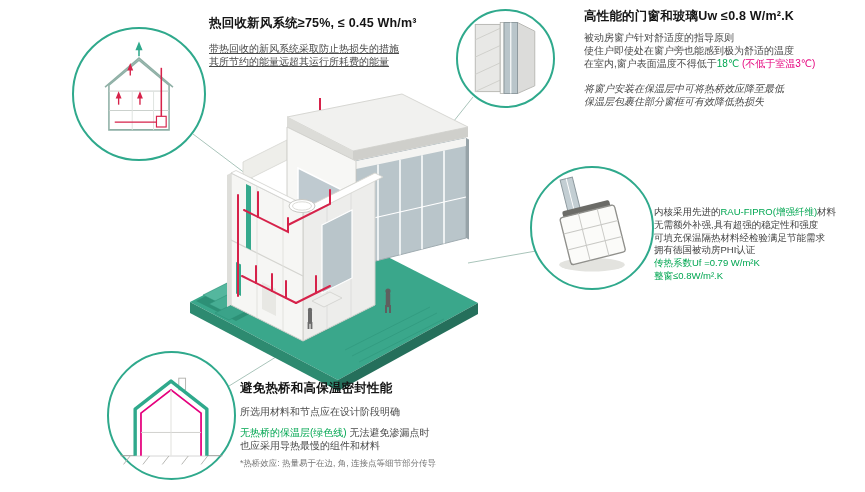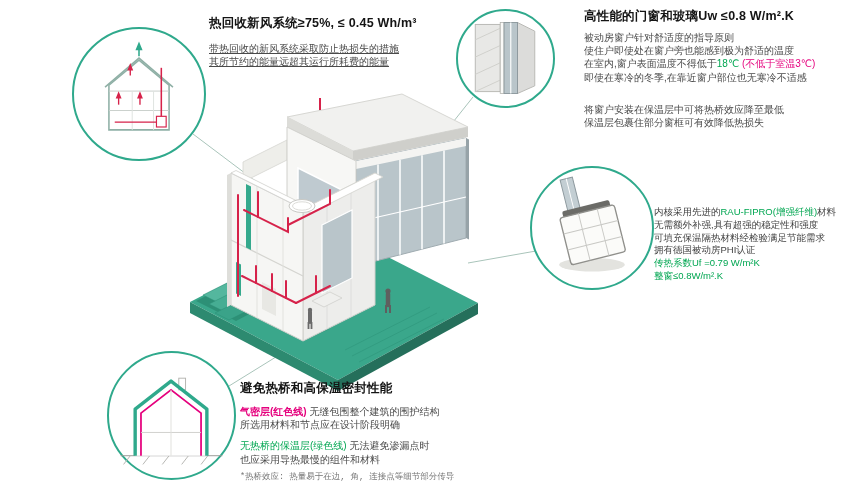--- a/index.html
+++ b/index.html
@@ -10,26 +10,26 @@
   .main-art { position:absolute; left:0; top:0; width:865px; height:492px; }
   .callout {
     position:absolute; border-radius:50%; border:2.5px solid #2fa98c;
     background:#ffffff; box-sizing:border-box; z-index:2;
   }
   .callout svg { position:absolute; left:0; top:0; width:100%; height:100%; }
   .tblock { position:absolute; z-index:3; }
   .title { font-size:12.5px; font-weight:bold; color:#141414; letter-spacing:0.2px; }
   .body  { font-size:10px; color:#4a4a4a; line-height:13.2px; }
   .body-sm { font-size:9.5px; color:#3f3f3f; line-height:12.8px; }
-  .mt6 { margin-top:6px; } .mt8 { margin-top:8px; } .mt9 { margin-top:19px; } .mt10 { margin-top:10px;text-decoration:underline; }
+  .mt6 { margin-top:6px; } .mt8 { margin-top:8px; } .mt9 { margin-top:11px;font-style:italic; } .mt10 { margin-top:10px;text-decoration:underline; }
   .green-text   { color:#00a651; }
   .green-bold   { color:#00a651; font-weight:normal; }
   .magenta-text { color:#e5007d;margin-top:29px; }
   .magenta-bold { color:#e5007d; font-weight:bold; }
-  .footnote { font-size:8.5px; color:#777; margin-top:5px;font-family:Liberation Mono, monospace; }
+  .footnote { font-size:8.5px; color:#777; margin-top:5px; }
   .vent-text    { left:209px; top:15px;  width:280px; }
   .windows-text { left:584px; top:8px;   width:278px; }
   .profile-text { left:654px; top:206px; width:208px; }
   .thermal-text { left:240px; top:380px; width:340px; }
   .c1 { left:72px;  top:27px;  width:134px; height:134px; }
   .c2 { left:456px; top:9px;   width:99px;  height:99px; }
   .c3 { left:530px; top:166px; width:124px; height:124px; }
   .c4 { left:107px; top:351px; width:129px; height:129px; }
 </style>
 </head>
@@ -227,41 +227,39 @@
       <div>其所节约的能量远超其运行所耗费的能量</div>
     </div>
   </div>
 
   <div class="tblock windows-text">
     <div class="title">高性能的门窗和玻璃Uw ≤0.8 W/m².K</div>
     <div class="body mt6">
       <div>被动房窗户针对舒适度的指导原则</div>
       <div>使住户即使处在窗户旁也能感到极为舒适的温度</div>
       <div><span>在室内,窗户表面温度不得低于</span><span class="green-text">18℃</span><span class="magenta-text"> (不低于室温3℃)</span></div>
-      <div>即使在寒冷的冬季,在靠近窗户部位也无寒冷不适感</div>
     </div>
     <div class="body mt9">
       <div>将窗户安装在保温层中可将热桥效应降至最低</div>
       <div>保温层包裹住部分窗框可有效降低热损失</div>
     </div>
   </div>
 
   <div class="tblock profile-text body-sm">
     <div><span>内核采用先进的</span><span class="green-bold">RAU-FIPRO(增强纤维)</span><span>材料</span></div>
     <div>无需额外补强,具有超强的稳定性和强度</div>
     <div>可填充保温隔热材料经检验满足节能需求</div>
     <div>拥有德国被动房PHI认证</div>
     <div class="green-bold">传热系数Uf =0.79 W/m²K</div>
     <div class="green-bold">整窗≤0.8W/m².K</div>
   </div>
 
   <div class="tblock thermal-text">
     <div class="title">避免热桥和高保温密封性能</div>
     <div class="body mt8">
-      <div><span class="magenta-bold">气密层(红色线)</span><span> 无缝包围整个建筑的围护结构</span></div>
       <div>所选用材料和节点应在设计阶段明确</div>
     </div>
     <div class="body mt8">
       <div><span class="green-bold">无热桥的保温层(绿色线)</span><span> 无法避免渗漏点时</span></div>
       <div>也应采用导热最慢的组件和材料</div>
     </div>
     <div class="footnote">*热桥效应: 热量易于在边, 角, 连接点等细节部分传导</div>
   </div>
 
 </div>

